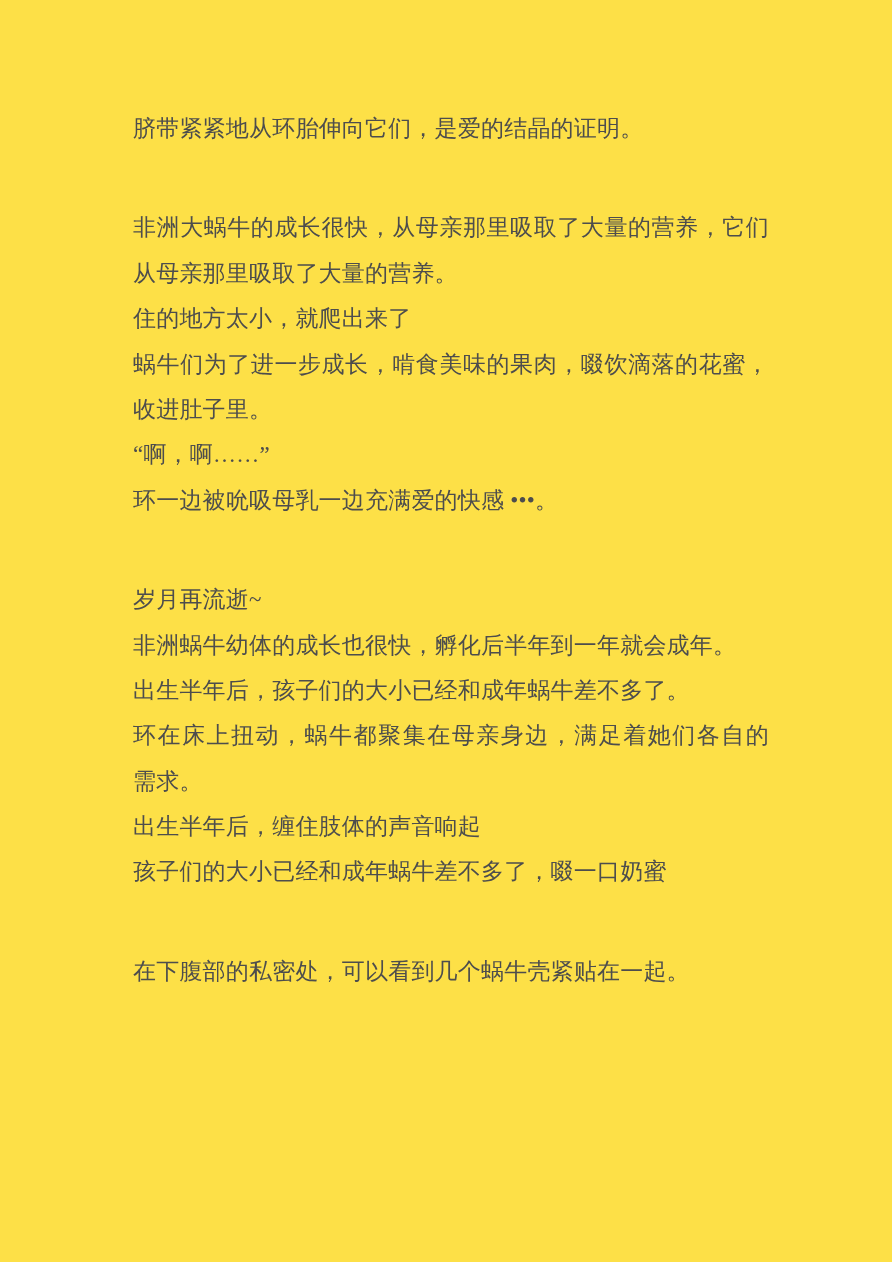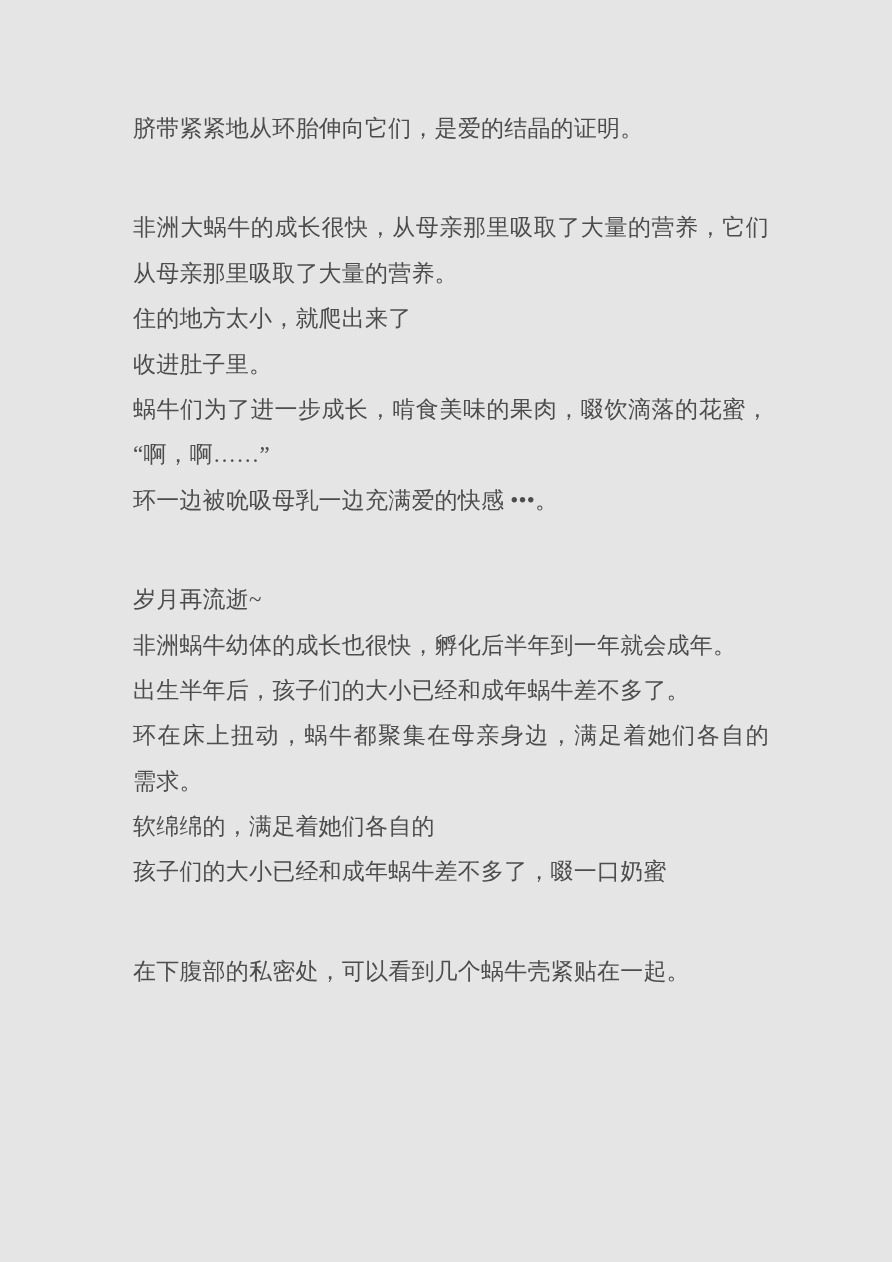--- a/index.html
+++ b/index.html
@@ -4,21 +4,21 @@
 <style>
   html, body {
     margin: 0;
     padding: 0;
     background: #ffffff;
   }
   .page {
     position: relative;
     width: 892px;
     height: 1262px;
-    background: #e5e5e5;
+    background: #fde047;
     overflow: hidden;
     font-family: "Liberation Serif", serif;
   }
   .doc {
     position: absolute;
     left: 133px;
     top: 106px;
     width: 660px;
     color: #4d4d4d;
   }
@@ -48,33 +48,33 @@
 <div class="page">
   <div class="doc">
 
     <div class="line">脐带紧紧地从环胎伸向它们，是爱的结晶的证明。</div>
 
     <div class="gap"></div>
 
     <div class="line just">非洲大蜗牛的成长很快，从母亲那里吸取了大量的营养，它们</div>
     <div class="line">从母亲那里吸取了大量的营养。</div>
     <div class="line">住的地方太小，就爬出来了</div>
+    <div class="line just">蜗牛们为了进一步成长，啃食美味的果肉，啜饮滴落的花蜜，</div>
     <div class="line">收进肚子里。</div>
-    <div class="line just">蜗牛们为了进一步成长，啃食美味的果肉，啜饮滴落的花蜜，</div>
     <div class="line">“啊，啊……”</div>
     <div class="line">环一边被吮吸母乳一边充满爱的快感 •••。</div>
 
     <div class="gap"></div>
 
     <div class="line">岁月再流逝~</div>
     <div class="line">非洲蜗牛幼体的成长也很快，孵化后半年到一年就会成年。</div>
     <div class="line">出生半年后，孩子们的大小已经和成年蜗牛差不多了。</div>
     <div class="line just">环在床上扭动，蜗牛都聚集在母亲身边，满足着她们各自的</div>
     <div class="line">需求。</div>
-    <div class="line">软绵绵的，满足着她们各自的</div>
+    <div class="line">出生半年后，缠住肢体的声音响起</div>
     <div class="line">孩子们的大小已经和成年蜗牛差不多了，啜一口奶蜜</div>
 
     <div class="gap"></div>
 
     <div class="line">在下腹部的私密处，可以看到几个蜗牛壳紧贴在一起。</div>
 
   </div>
 </div>
 
 </body></html>

